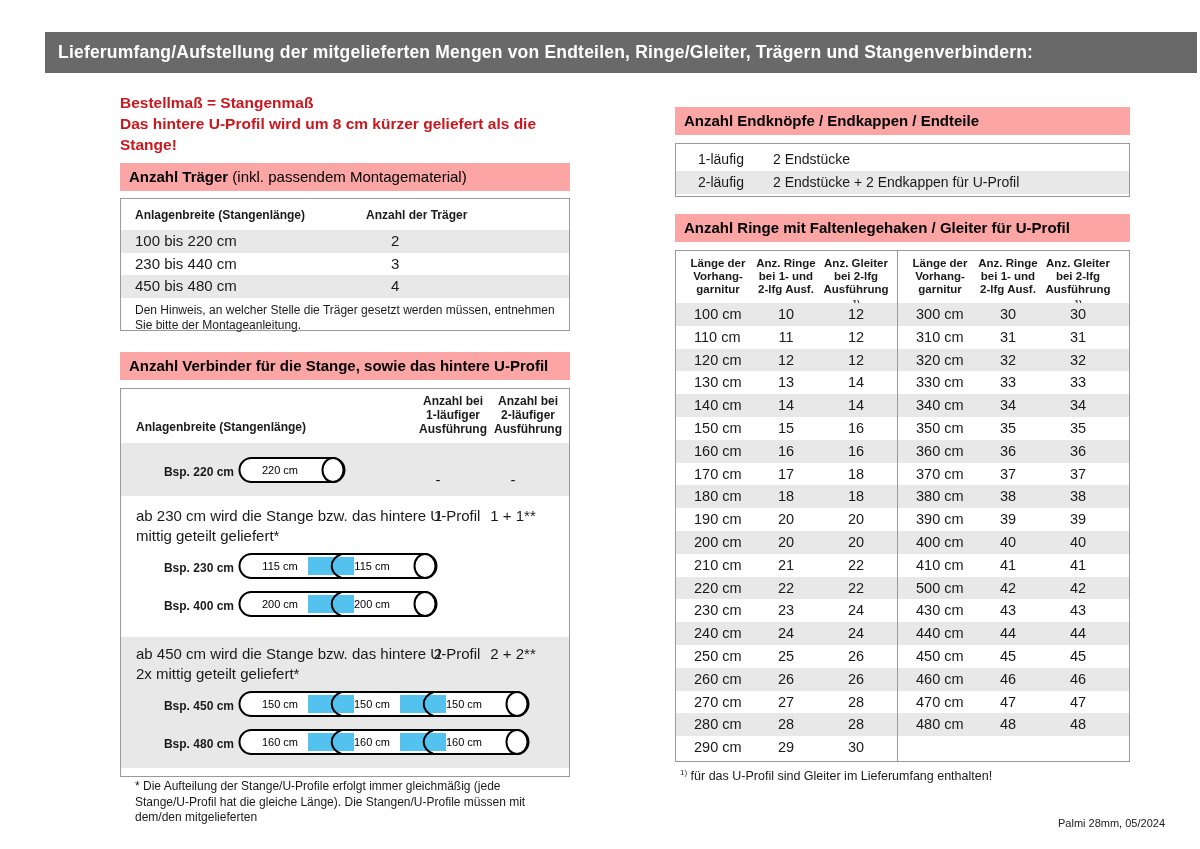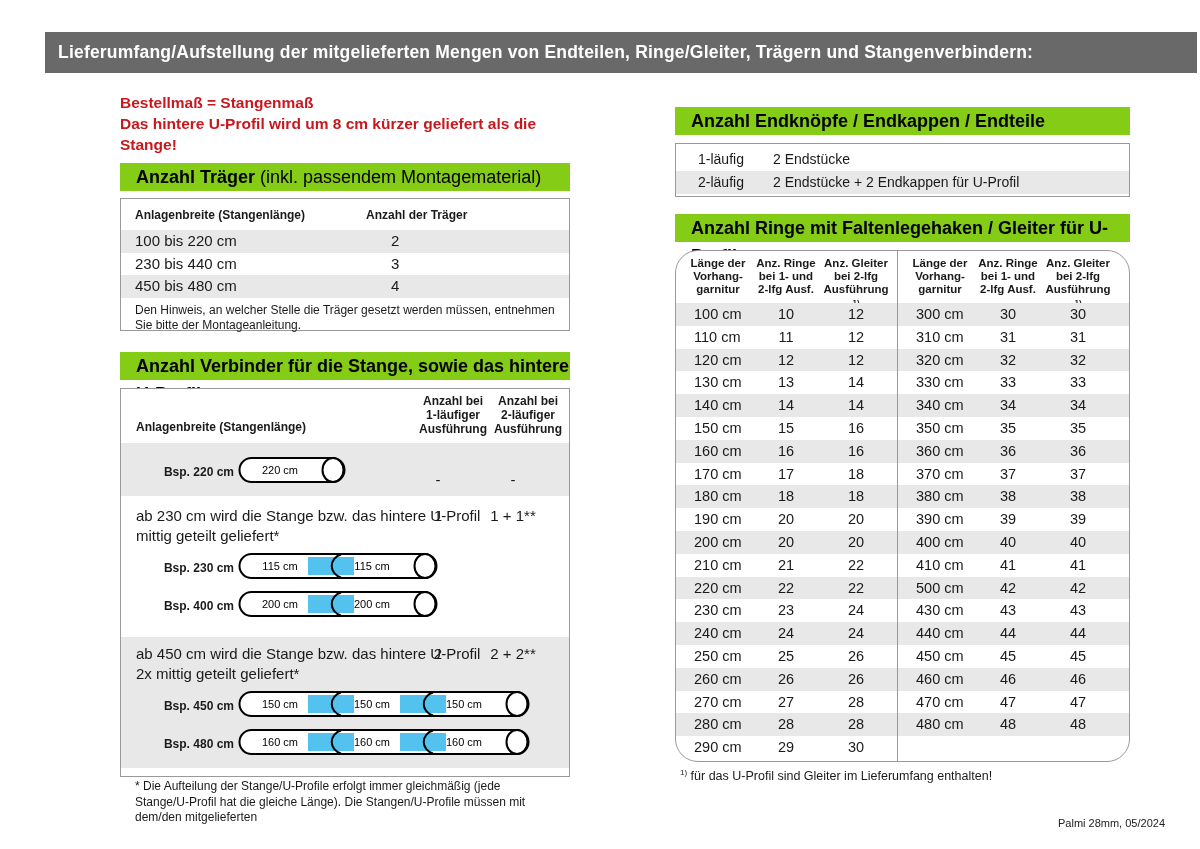--- a/index.html
+++ b/index.html
@@ -4,22 +4,22 @@
 <style>
   * { margin:0; padding:0; box-sizing:border-box; }
   body { background:#fff; }
   .page { position:relative; width:1200px; height:849px; background:#ffffff;
           font-family:"Liberation Sans", sans-serif; color:#1a1a1a; overflow:hidden; }
 
   .title-bar { position:absolute; left:45px; top:32px; width:1152px; height:41px;
                background:#696969; color:#fff; font-size:17.5px; font-weight:bold;
                line-height:41px; padding-left:13px; letter-spacing:0.2px; }
 
-  .section-bar { position:absolute; height:28px; background:#84cc16; color:#000;
-                 font-size:18px; font-weight:bold; line-height:28px; padding-left:16px; }
+  .section-bar { position:absolute; height:28px; background:#fca5a5; color:#000;
+                 font-size:15px; font-weight:bold; line-height:28px; padding-left:9px; }
   .section-bar .normal { font-weight:normal; }
 
   .intro-red { position:absolute; left:120px; top:92px; width:460px;
                color:#c9171e; font-weight:bold; font-size:15.5px; line-height:21px; }
 
   .box { position:absolute; border:1px solid #999; background:#fff; }
 
   
   .t-head { position:relative; height:24px; margin-top:7px; font-size:12px; font-weight:bold; }
   .t-head .c1 { position:absolute; left:14px; top:2px; }
@@ -207,21 +207,21 @@
         </div>
         <div class="e-row shade">
           <span class="c1">2-läufig</span>
           <span class="c2">2 Endstücke + 2 Endkappen für U-Profil</span>
         </div>
       </div>
   </div>
 
   <div class="section-bar" style="left:675px; top:214px; width:455px;">Anzahl Ringe mit Faltenlegehaken / Gleiter für U-Profil</div>
 
-  <div class="box" style="left:675px; top:250px; width:455px; height:512px;border-radius:23px;">
+  <div class="box" style="left:675px; top:250px; width:455px; height:512px;">
     <div class="rings-wrap">
       <div class="rings-half left">
         <div class="r-head">
           <span class="h1 pre">Länge der
 Vorhang-
 garnitur</span>
           <span class="h2 pre">Anz. Ringe
 bei 1- und
 2-lfg Ausf.</span>
           <span class="h3"><span class="pre">Anz. Gleiter

